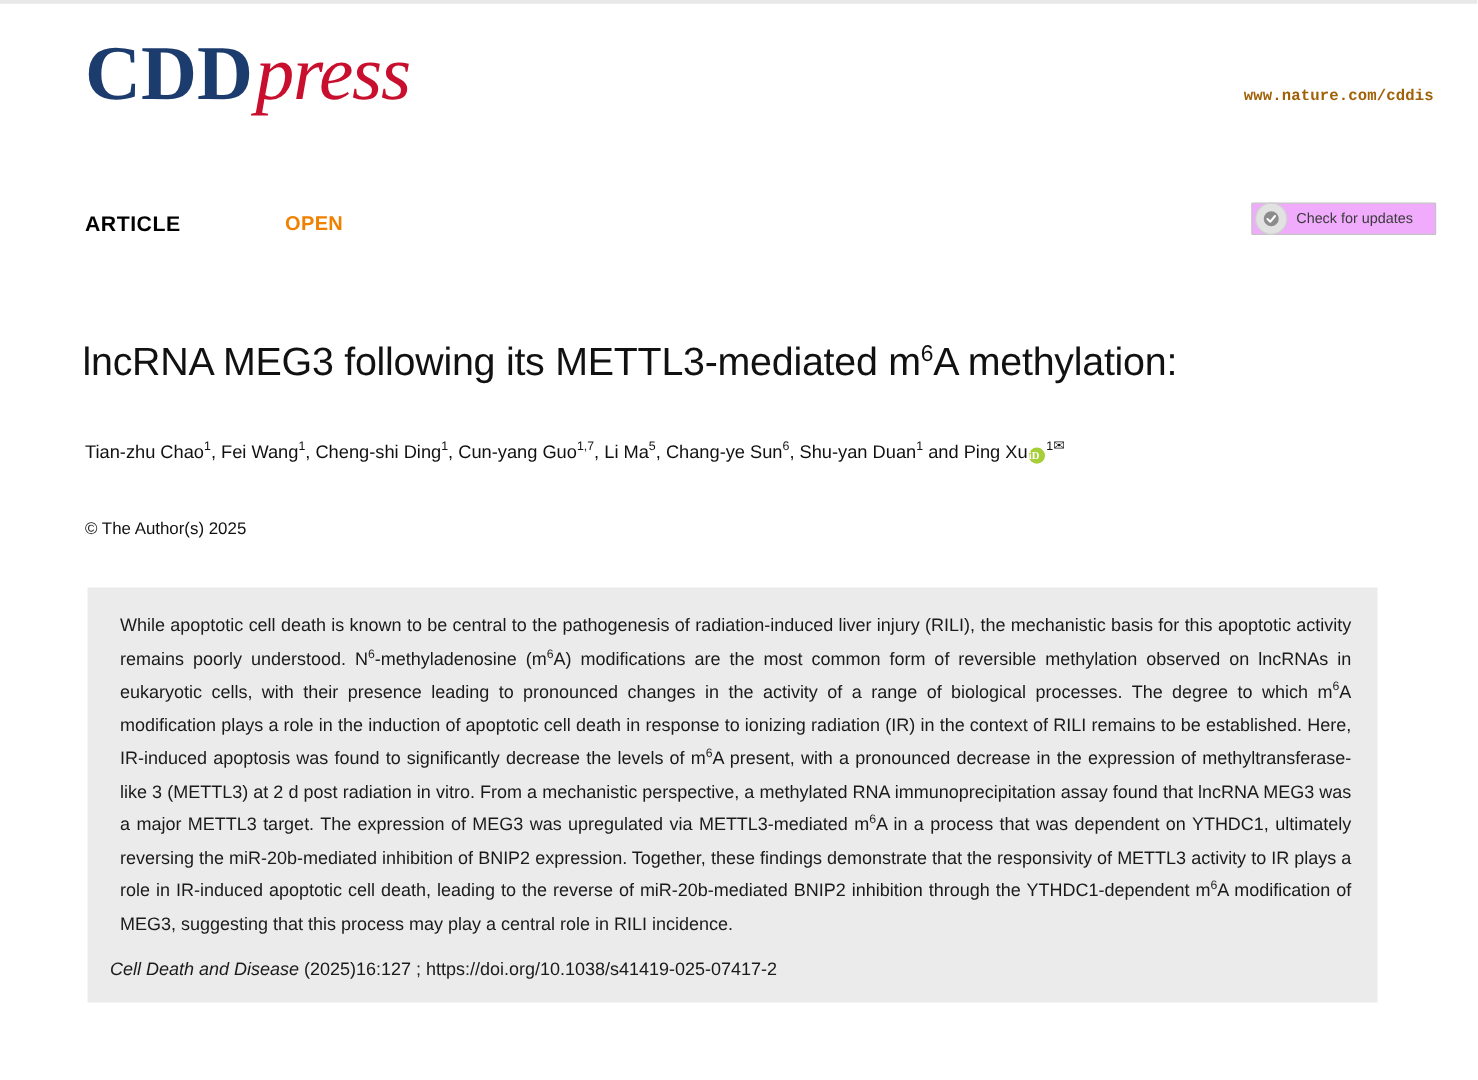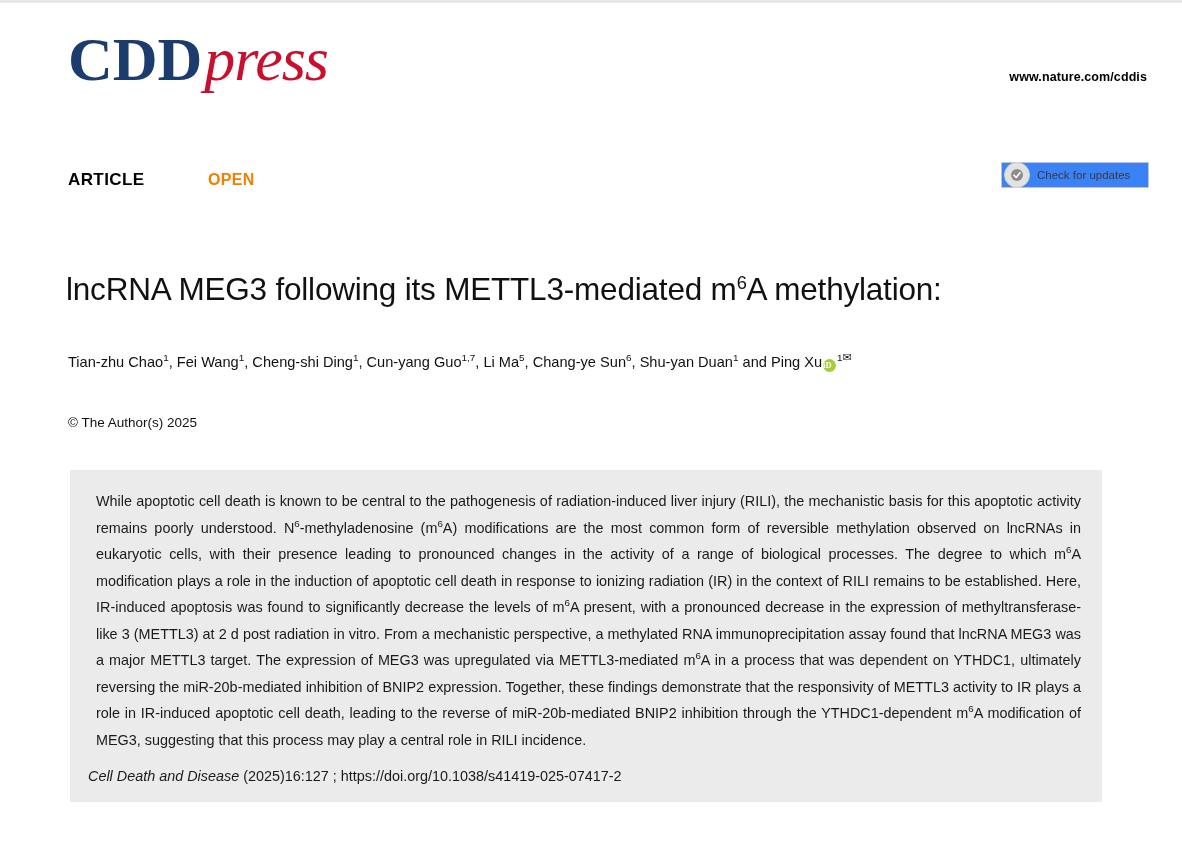--- a/index.html
+++ b/index.html
@@ -54,50 +54,51 @@
     font-style: italic;
     font-weight: normal;
     margin-left: 2px;
   }
   .nature-url {
     position: absolute;
     top: 70px;
     right: 82px;
     font-size: 12.5px;
     font-weight: bold;
-    color: #000000;
+    color: #a16207;
     letter-spacing: 0.1px;
+    font-family: Liberation Mono, monospace;
   }
 
   
   .article-label {
     position: absolute;
     top: 170px;
     left: 68px;
     font-size: 17px;
     font-weight: bold;
     letter-spacing: 0.4px;
   }
   .open-label {
     position: absolute;
     top: 171px;
-    left: 208px;
+    left: 228px;
     font-size: 16px;
     font-weight: bold;
     color: #f08000;
     letter-spacing: 0.3px;
   }
   .check-updates {
     position: absolute;
     top: 162px;
     right: 80px;
     width: 148px;
     height: 26px;
     border: 1px solid #c4c4c4;
-    background: #3b82f6;
+    background: #f0abfc;
     border-radius: 1px;
     display: flex;
     align-items: center;
     box-sizing: border-box;
   }
   .check-updates .cu-icon {
     width: 24px;
     height: 24px;
     margin-left: 2px;
     border-radius: 50%;

